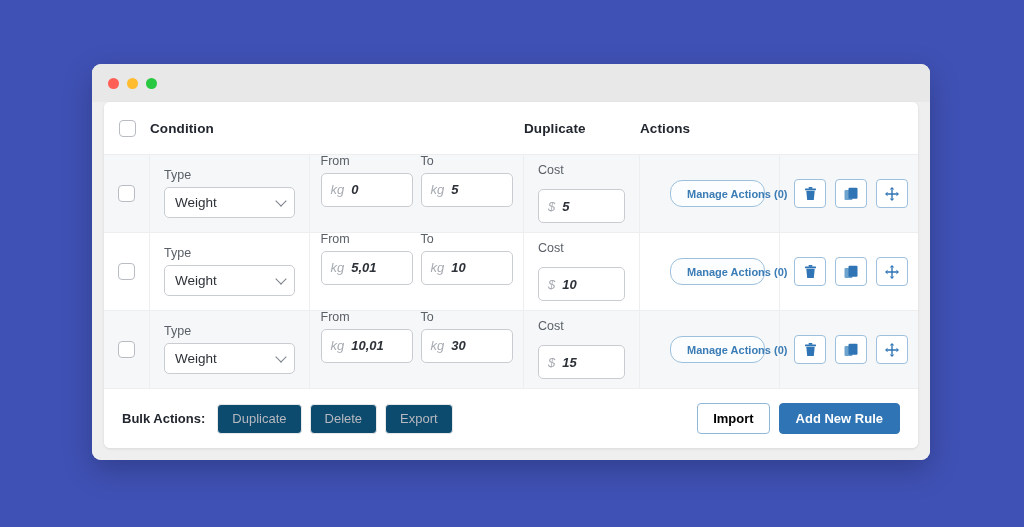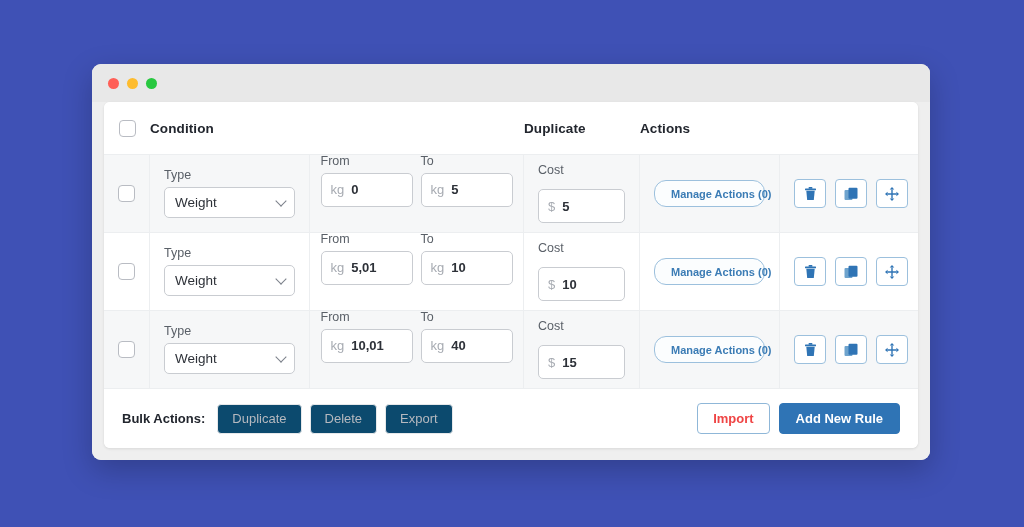--- a/index.html
+++ b/index.html
@@ -169,20 +169,21 @@
   .input {
     height: 31px;
     border: 1px solid #c9ccd1;
     border-radius: 5px;
     background: #fff;
     display: flex;
     align-items: center;
     padding: 16px 9px;
     gap: 7px;
     cursor: text;
+    font-style: italic;
   }
   .input-prefix {
     font-size: 13px;
     color: #a7abb2;
   }
   .input-value {
     font-size: 13px;
     font-weight: bold;
     color: #2d3138;
   }
@@ -196,20 +197,21 @@
     height: 27px;
     padding: 0 9px;
     border: 1px solid #9cc0dd;
     border-radius: 12px;
     background: #fbfdfe;
     color: #3b7cb5;
     font-size: 11px;
     font-weight: bold;
     cursor: pointer;
     white-space: nowrap;
+    margin-left: 16px;
   }
 
   
   .btn-icon {
     width: 32px;
     height: 29px;
     border: 1px solid #9cc0dd;
     border-radius: 4px;
     background: #ffffff;
     display: flex;
@@ -252,21 +254,21 @@
     display: flex;
     align-items: center;
     gap: 9px;
   }
   .btn-outline {
     height: 31px;
     padding: 0 15px;
     border: 1px solid #8fb7d8;
     border-radius: 4px;
     background: #fff;
-    color: #ef4444;
+    color: #000000;
     font-size: 13px;
     font-weight: bold;
     font-family: "Liberation Sans", sans-serif;
     cursor: pointer;
     display: inline-flex;
     align-items: center;
   }
   .btn-primary {
     height: 31px;
     padding: 0 16px;
@@ -475,21 +477,21 @@
             <span class="field-label">From</span>
             <div class="input w-narrow">
               <span class="input-prefix">kg</span>
               <span class="input-value">10,01</span>
             </div>
           </div>
           <div class="field">
             <span class="field-label">To</span>
             <div class="input w-narrow">
               <span class="input-prefix">kg</span>
-              <span class="input-value">40</span>
+              <span class="input-value">30</span>
             </div>
           </div>
         </div>
 
         <div class="cell cell-cost">
           <span class="field-label">Cost</span>
           <div class="input">
             <span class="input-prefix">$</span>
             <span class="input-value">15</span>
           </div>

